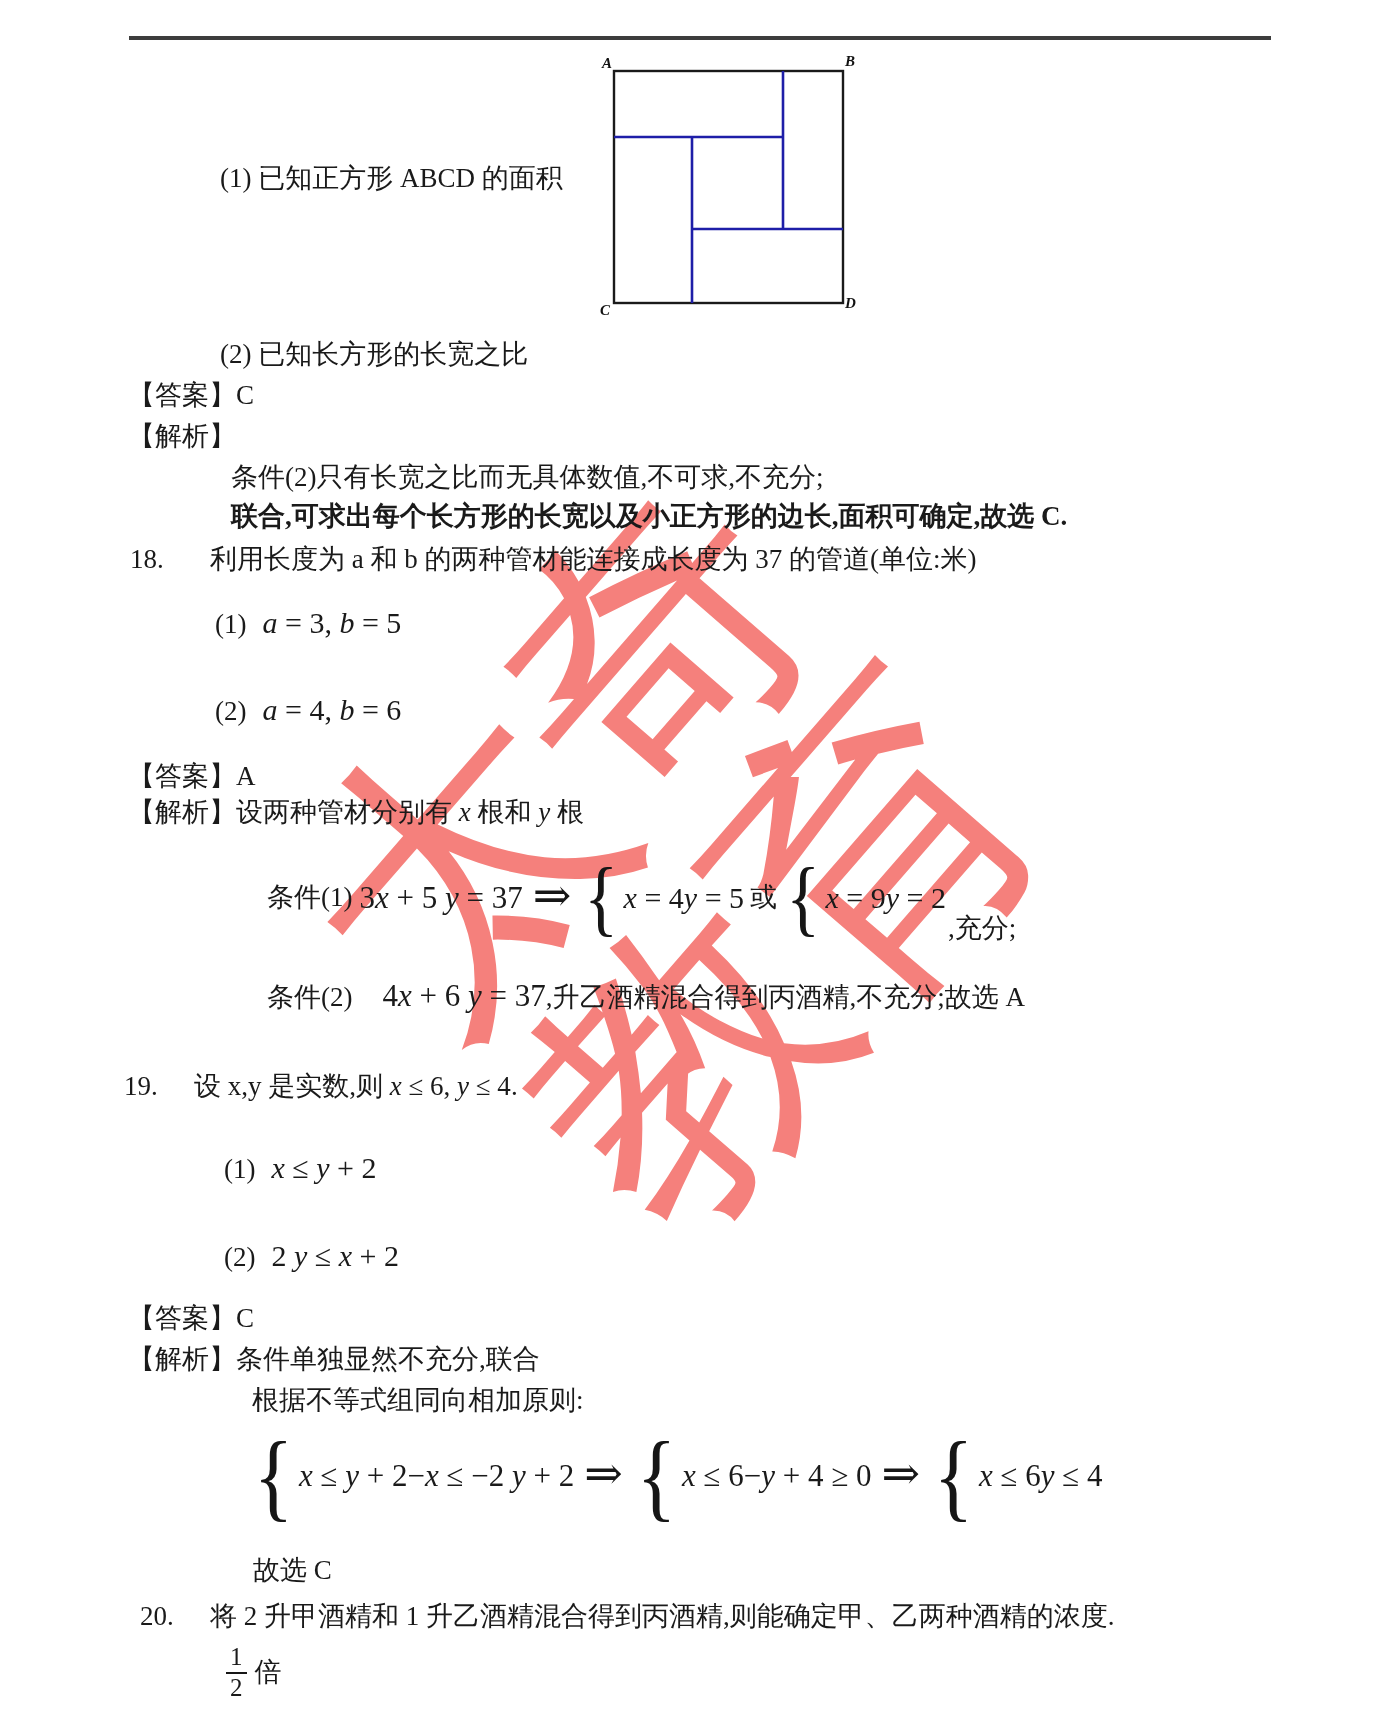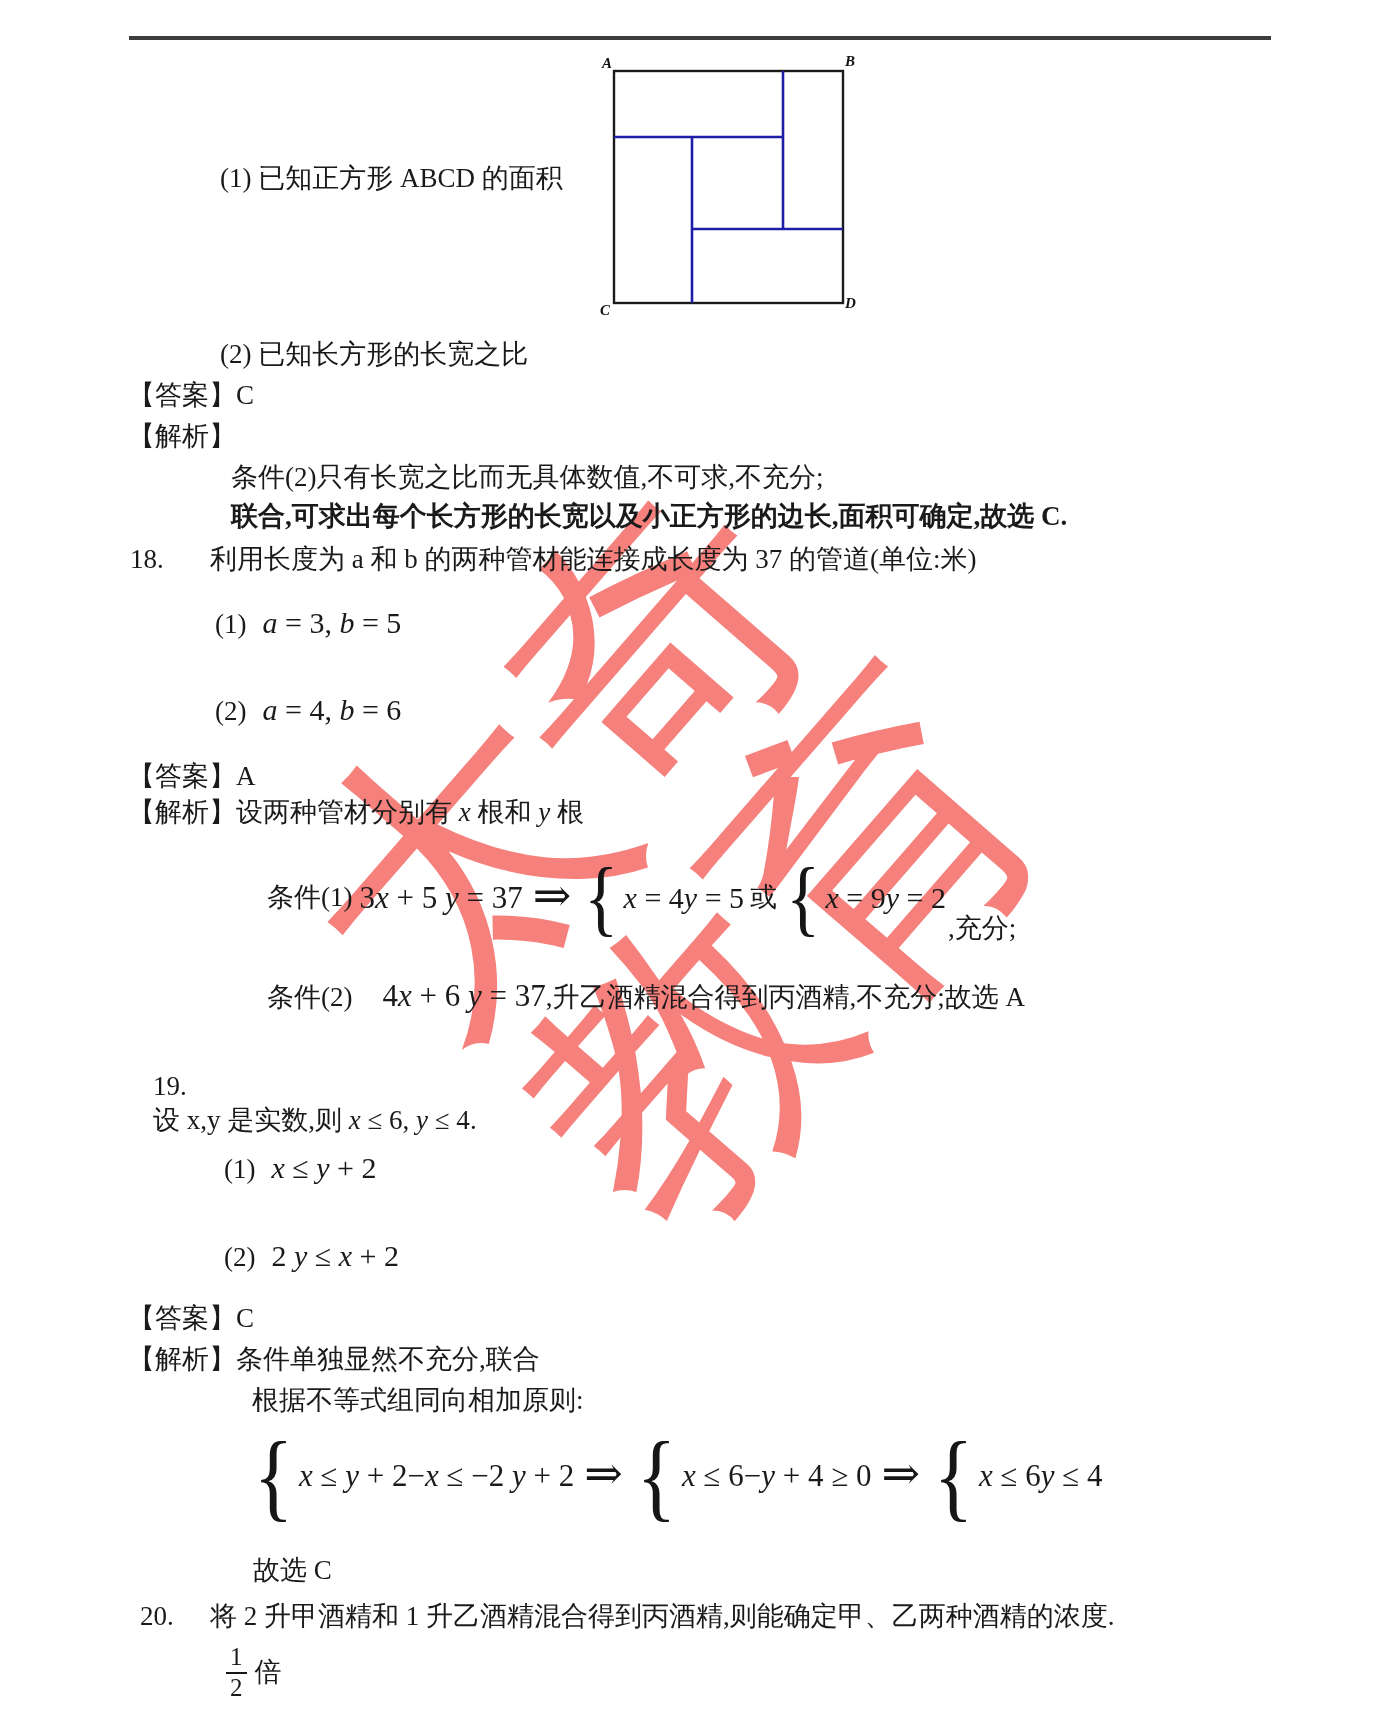--- a/index.html
+++ b/index.html
@@ -116,21 +116,21 @@
     </span>
     <span class="t" style="align-self:flex-end;margin-left:2px;">,充分;</span>
   </div>
 
   <div class="abs row" style="left:267px;top:978px;">
     <span class="t">条件(2)</span>
     <span class="math m31" style="margin-left:30px;"><span>4</span><span class="mi">x</span><span> + 6 </span><span class="mi">y</span><span> = 37</span></span>
     <span class="t">,升乙酒精混合得到丙酒精,不充分;故选 A</span>
   </div>
 
-  <div class="abs t row" style="left:153px;top:1070px;flex-direction:column;">
+  <div class="abs t row" style="left:124px;top:1070px;">
     <span class="num" style="width:70px;">19.</span>
     <span class="math"><span>设 x,y 是实数,则 </span><span class="mi">x</span><span> ≤ 6</span><span>, </span><span class="mi">y</span><span> ≤ 4</span><span>.</span></span>
   </div>
 
   <div class="abs t row" style="left:224px;top:1149px;">
     <span>(1)</span>
     <span class="math m30" style="margin-left:16px;"><span class="mi">x</span><span> ≤ </span><span class="mi">y</span><span> + 2</span></span>
   </div>
   <div class="abs t row" style="left:224px;top:1237px;">
     <span>(2)</span>

